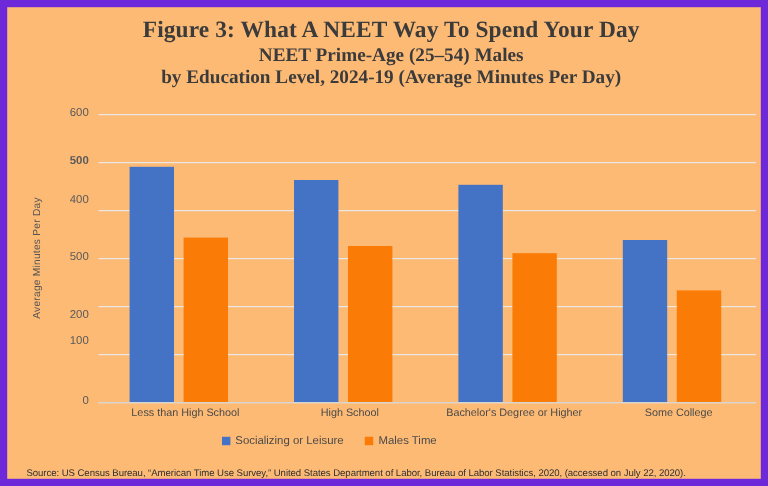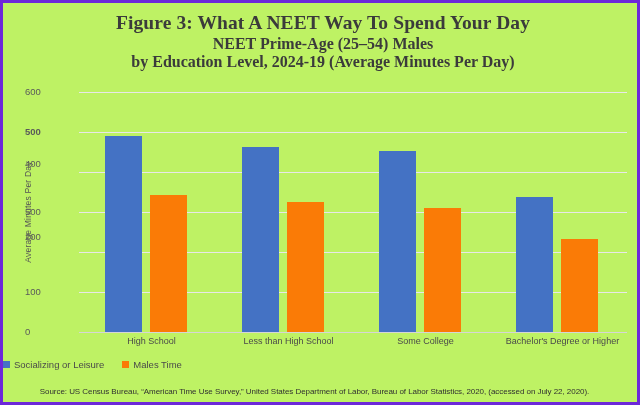--- a/index.html
+++ b/index.html
@@ -12,22 +12,22 @@
     height: 405px;
     font-family: "Liberation Sans", sans-serif;
     color: #404040;
     overflow: hidden;
   }
   .figure {
     position: relative;
     width: 640px;
     height: 405px;
     box-sizing: border-box;
-    border: 3px solid #6d28d9;
-    background: #bef264;
+    border: 6px solid #6d28d9;
+    background: #fdba74;
   }
   
   .titles {
     position: absolute;
     left: 0; top: 8px;
     width: 640px;
     text-align: center;
   }
   .title-main {
     font-family: "Liberation Serif", serif;
@@ -64,20 +64,21 @@
     left: 0;
     bottom: -1px;
     width: 100%;
     height: 1px;
     background: #d6d6d6;
   }
   .ytick-wrap {
     position: absolute;
     left: -54px;
     width: 46px;
+    text-align: right;
     font-size: 9.5px;
     color: #5a5a5a;
     line-height: 10px;
     margin-top: -5px;
   }
   .axis-title-y {
     position: absolute;
     left: 18px;
     top: 89px;
     height: 240px;
@@ -129,45 +130,45 @@
     color: #4a4a4a;
     padding-left: 8px;
   }
   
   .legend {
     position: absolute;
     left: 0;
     top: 356px;
     width: 537px;
     display: flex;
+    justify-content: center;
     align-items: center;
     gap: 18px;
   }
   .legend-item {
     display: flex;
     align-items: center;
     gap: 4px;
     font-size: 9.5px;
     color: #4a4a4a;
   }
   .legend-swatch {
     width: 7px;
     height: 7px;
     display: inline-block;
   }
   
   .source {
     position: absolute;
-    left: 4px;
+    left: 16px;
     top: 384px;
     width: 615px;
     font-size: 8px;
     color: #303030;
     letter-spacing: -.05px;
-    text-align: center;
   }
 </style>
 </head>
 <body>
 
 <div class="figure">
 
   <div class="titles">
     <div class="title-main">Figure 3: What A NEET Way To Spend Your Day</div>
     <div class="title-sub1">NEET Prime-Age (25–54) Males</div>
@@ -176,23 +177,23 @@
 
   <div class="axis-title-y">
     <span>Average Minutes Per Day</span>
   </div>
 
   <div class="plot-area">
     <div id="gridlines">
         <div class="gridline" style="top: 240px;"></div>
         <div class="ytick-wrap" style="top: 240px;">0</div>
         <div class="gridline" style="top: 200px;"></div>
-        <div class="ytick-wrap" style="top: 200px;">100</div>
+        <div class="ytick-wrap" style="top: 190px;">100</div>
         <div class="gridline" style="top: 160px;"></div>
-        <div class="ytick-wrap" style="top: 145px;">200</div>
+        <div class="ytick-wrap" style="top: 168px;">200</div>
         <div class="gridline" style="top: 120px;"></div>
         <div class="ytick-wrap" style="top: 120px;">500</div>
         <div class="gridline" style="top: 80px;"></div>
         <div class="ytick-wrap" style="top: 72px;">400</div>
         <div class="gridline" style="top: 40px;"></div>
         <div class="ytick-wrap" style="top: 40px; font-weight: bold;">500</div>
         <div class="gridline" style="top: 0px;"></div>
         <div class="ytick-wrap" style="top: 0px;">600</div>
       </div>
     <div class="baseline"></div>
@@ -210,24 +211,24 @@
           <div class="bar orange" title="Screen Time: 310" style="height: 124px; background: rgb(250, 123, 6);"></div>
         </div>
         <div class="group">
           <div class="bar blue" title="Socializing or Leisure: 337" style="height: 134.8px; background: rgb(68, 114, 196);"></div>
           <div class="bar orange" title="Screen Time: 233" style="height: 93.2px; background: rgb(250, 123, 6);"></div>
         </div>
       </div>
   </div>
 
   <div class="cat-labels" id="cat-labels">
+      <div class="cat-label">Less than High School</div>
       <div class="cat-label">High School</div>
-      <div class="cat-label">Less than High School</div>
+      <div class="cat-label">Bachelor's Degree or Higher</div>
       <div class="cat-label">Some College</div>
-      <div class="cat-label">Bachelor's Degree or Higher</div>
     </div>
 
   <div class="legend" id="legend">
       <div class="legend-item">
         <span class="legend-swatch" style="background: rgb(68, 114, 196);"></span>
         <span>Socializing or Leisure</span>
       </div>
       <div class="legend-item">
         <span class="legend-swatch" style="background: rgb(250, 123, 6);"></span>
         <span>Males Time</span>

